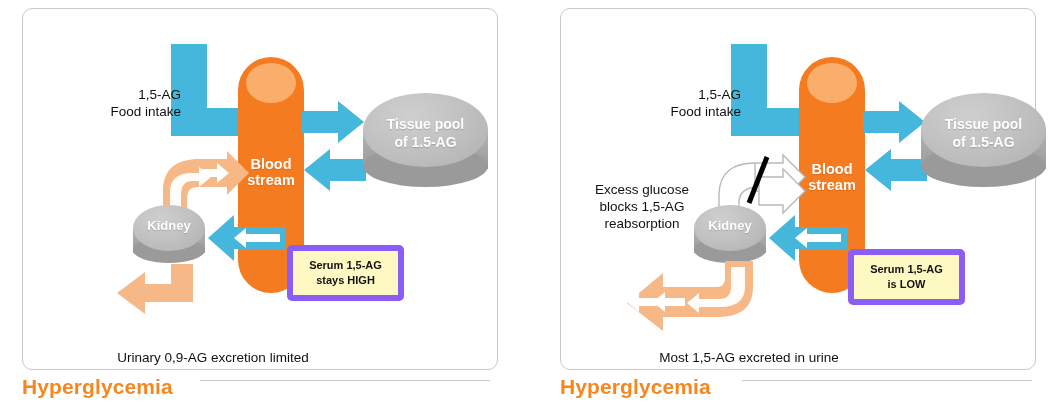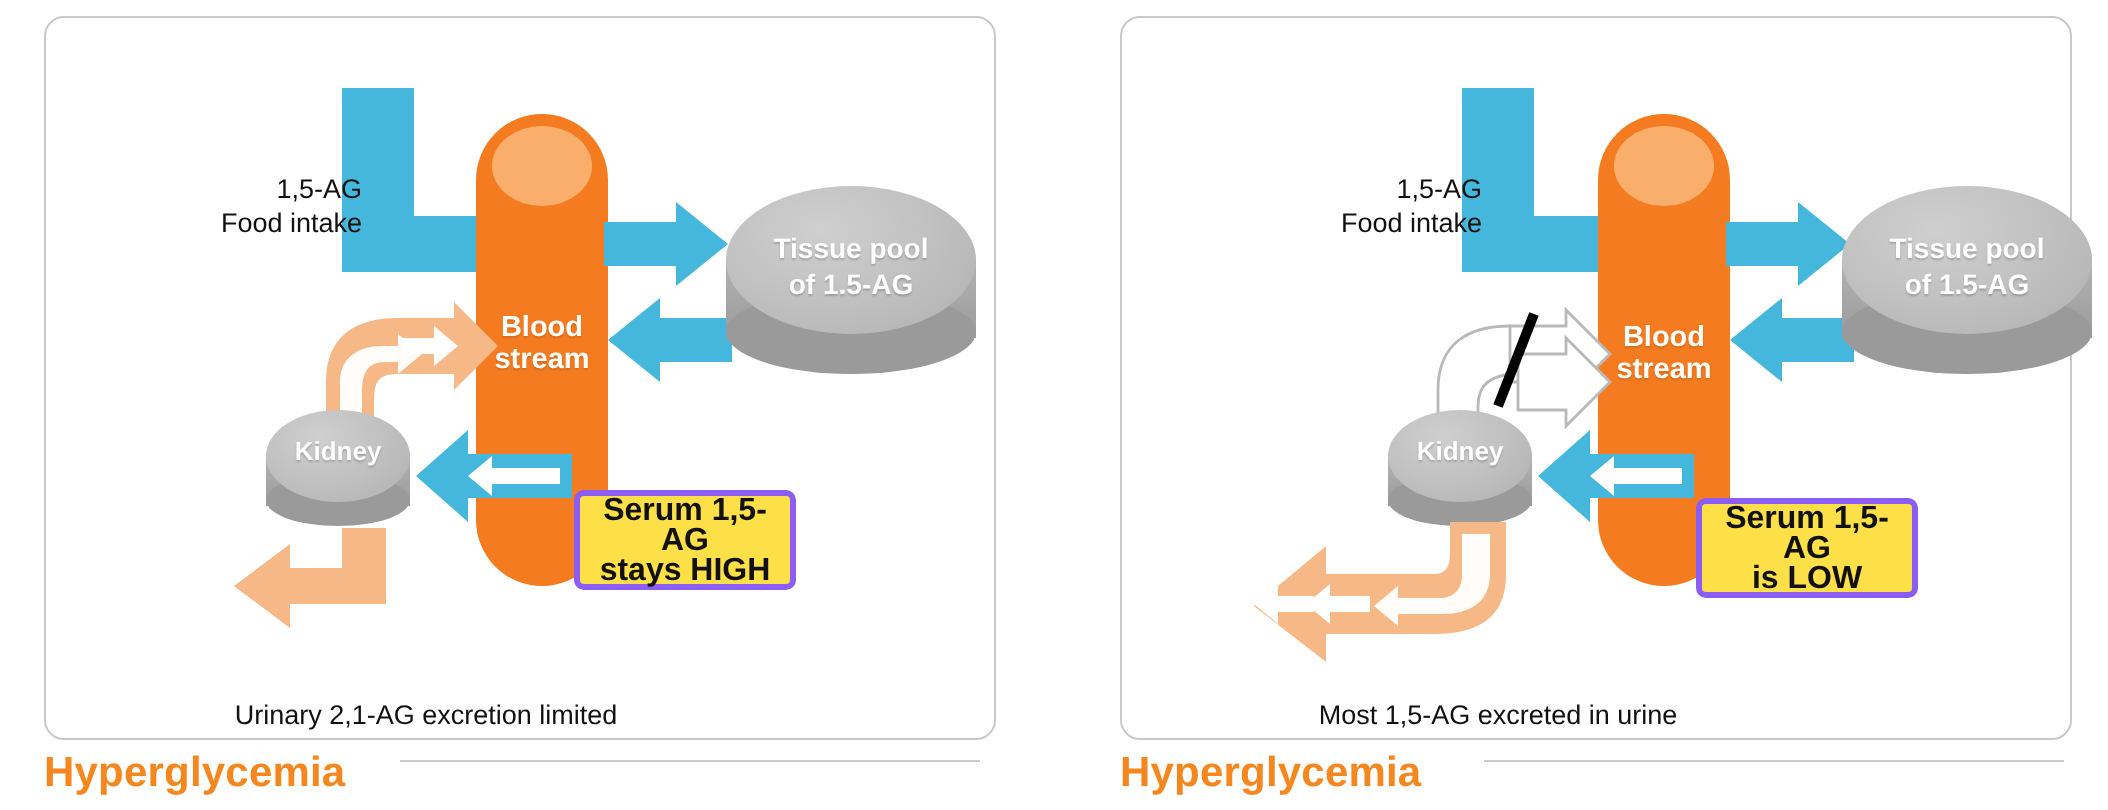--- a/index.html
+++ b/index.html
@@ -40,22 +40,22 @@
   .disc .lbl{position:absolute;left:0;right:0;text-align:center;color:#fff;
              font-weight:bold;text-shadow:0 1px 1px rgba(0,0,0,.18);}
 
   
   .note{position:absolute;color:#111;font-size:13.5px;line-height:17px;
         white-space:pre;margin-top:32px;}
   .note.right{text-align:right;}
   .note.center{text-align:center;}
 
   
-  .badge{position:absolute;background:#fde047;border:3px solid #8b5cf6;
-         border-radius:5px;color:#111;font-weight:bold;font-size:16px;
+  .badge{position:absolute;background:#fef9c3;border:6px solid #8b5cf6;
+         border-radius:5px;color:#111;font-weight:bold;font-size:11px;
          line-height:15px;text-align:center;display:flex;align-items:center;
          justify-content:center;white-space:pre;}
 
   svg{position:absolute;overflow:visible;}
   .blue{fill:#45B6DC;}
   .peach{fill:#F7B888;}
   .wht{fill:#ffffff;}
   .ghost{fill:#ffffff;stroke:#b9b9b9;stroke-width:1.4;}
   .ghost-line{stroke:#b9b9b9;stroke-width:1.4;fill:none;}
   .slash{stroke:#000;stroke-width:5;stroke-linecap:butt;}
@@ -110,21 +110,21 @@
 
     <svg style="left:92px;top:255px;" width="92" height="62" viewBox="0 0 92 62">
       <path class="peach" d="M56 0 H78 V38 H30 V50 L2 29 L30 8 V20 H56 Z"></path>
     </svg>
 
     <div class="badge" style="left:264px;top:236px;width:105px;height:44px;"><span style="white-space:pre-line">Serum 1,5-AG
 stays HIGH</span></div>
 
     <div class="note right" style="left:48px;top:45px;width:110px;"><span style="white-space:pre-line">1,5-AG
 Food intake</span></div>
-    <div class="note center" style="left:60px;top:308px;width:260px;"><span>Urinary 2,1-AG excretion limited</span></div>
+    <div class="note center" style="left:60px;top:308px;width:260px;"><span>Urinary 0,9-AG excretion limited</span></div>
   </div>
 </div>
 
 <div class="caption-wrap" style="left:22px;width:474px;">
   <div class="caption">Hyperglycemia</div>
   <div class="caption-rule" style="left:178px;width:290px;"></div>
 </div>
 
 <div class="panel" id="panel-right">
   <div class="stage">
@@ -178,20 +178,23 @@
       <path class="wht" d="M106 6 H120 V26 C120 40 110 46 96 46 H74 V52 L62 42 L74 32 V38 H94 C102 38 106 34 106 26 Z" opacity=".95"></path>
       <path class="wht" d="M60 37 H40 V31 L28 41 L40 51 V45 H60 Z"></path>
       <path class="wht" d="M26 37 H8 V31 L-4 41 L8 51 V45 H26 Z" transform="translate(6,0)"></path>
     </svg>
 
     <div class="badge" style="left:287px;top:240px;width:105px;height:44px;"><span style="white-space:pre-line">Serum 1,5-AG
 is LOW</span></div>
 
     <div class="note right" style="left:70px;top:45px;width:110px;"><span style="white-space:pre-line">1,5-AG
 Food intake</span></div>
+    <div class="note center" style="left:18px;top:140px;width:126px;"><span style="white-space:pre-line">Excess glucose
+blocks 1,5-AG
+reabsorption</span></div>
     <div class="note center" style="left:58px;top:308px;width:260px;"><span>Most 1,5-AG excreted in urine</span></div>
   </div>
 </div>
 
 <div class="caption-wrap" style="left:560px;width:474px;">
   <div class="caption">Hyperglycemia</div>
   <div class="caption-rule" style="left:182px;width:290px;"></div>
 </div>
 
 </body></html>

